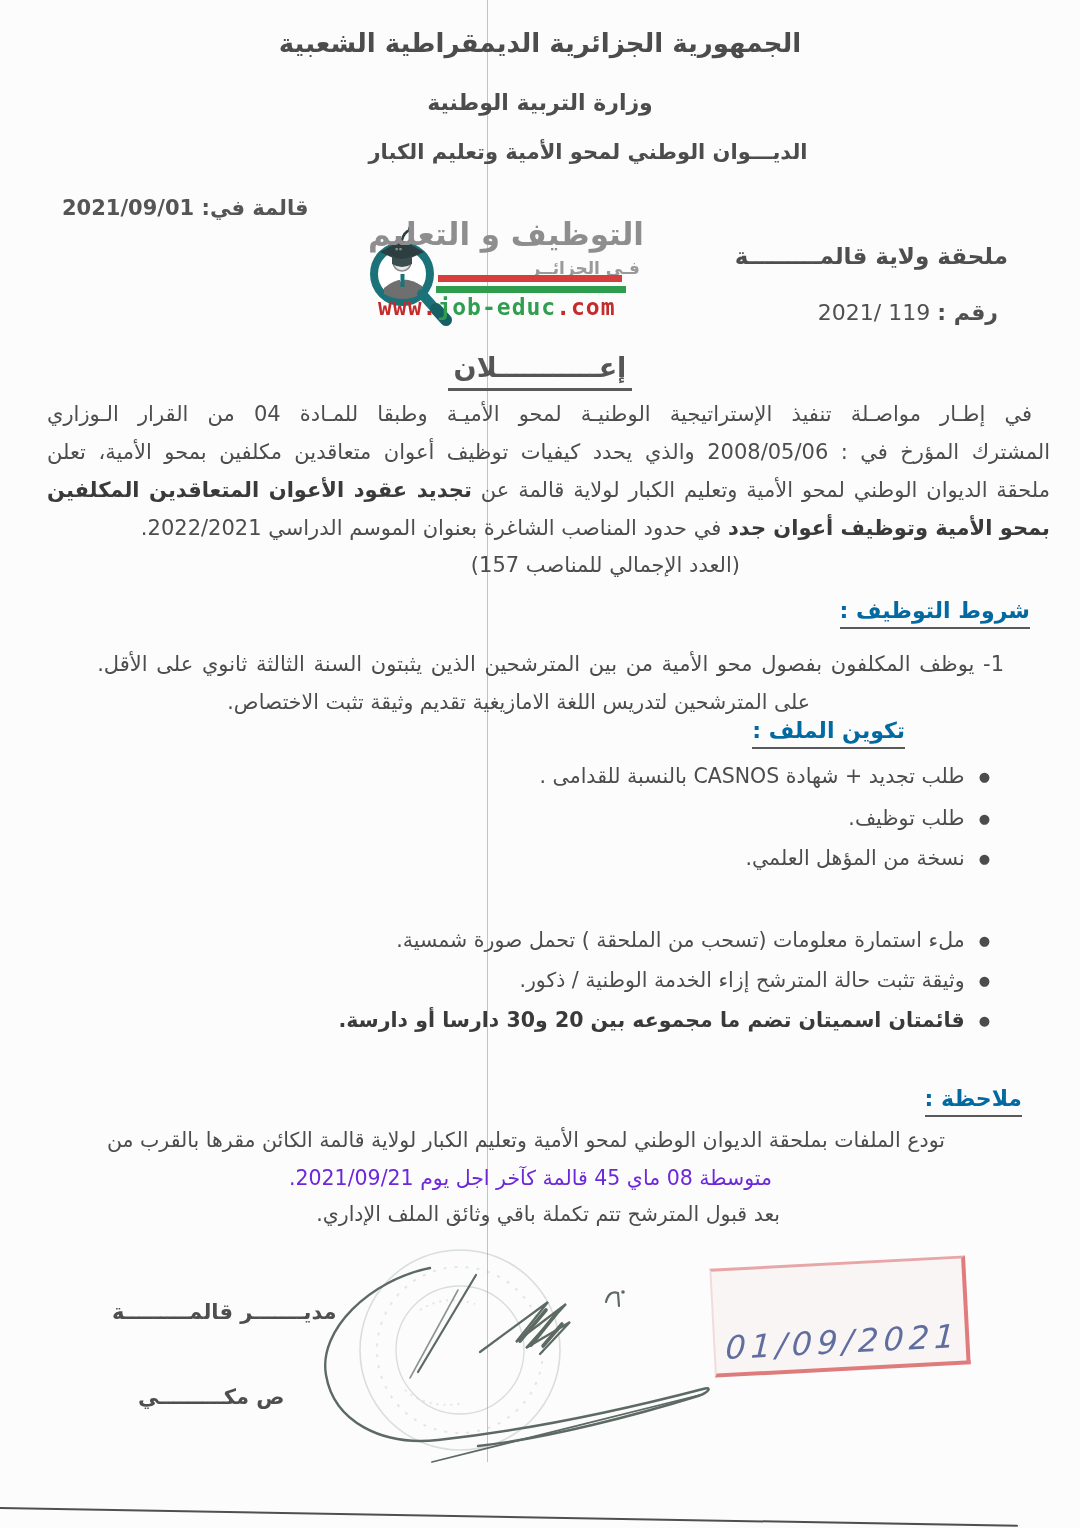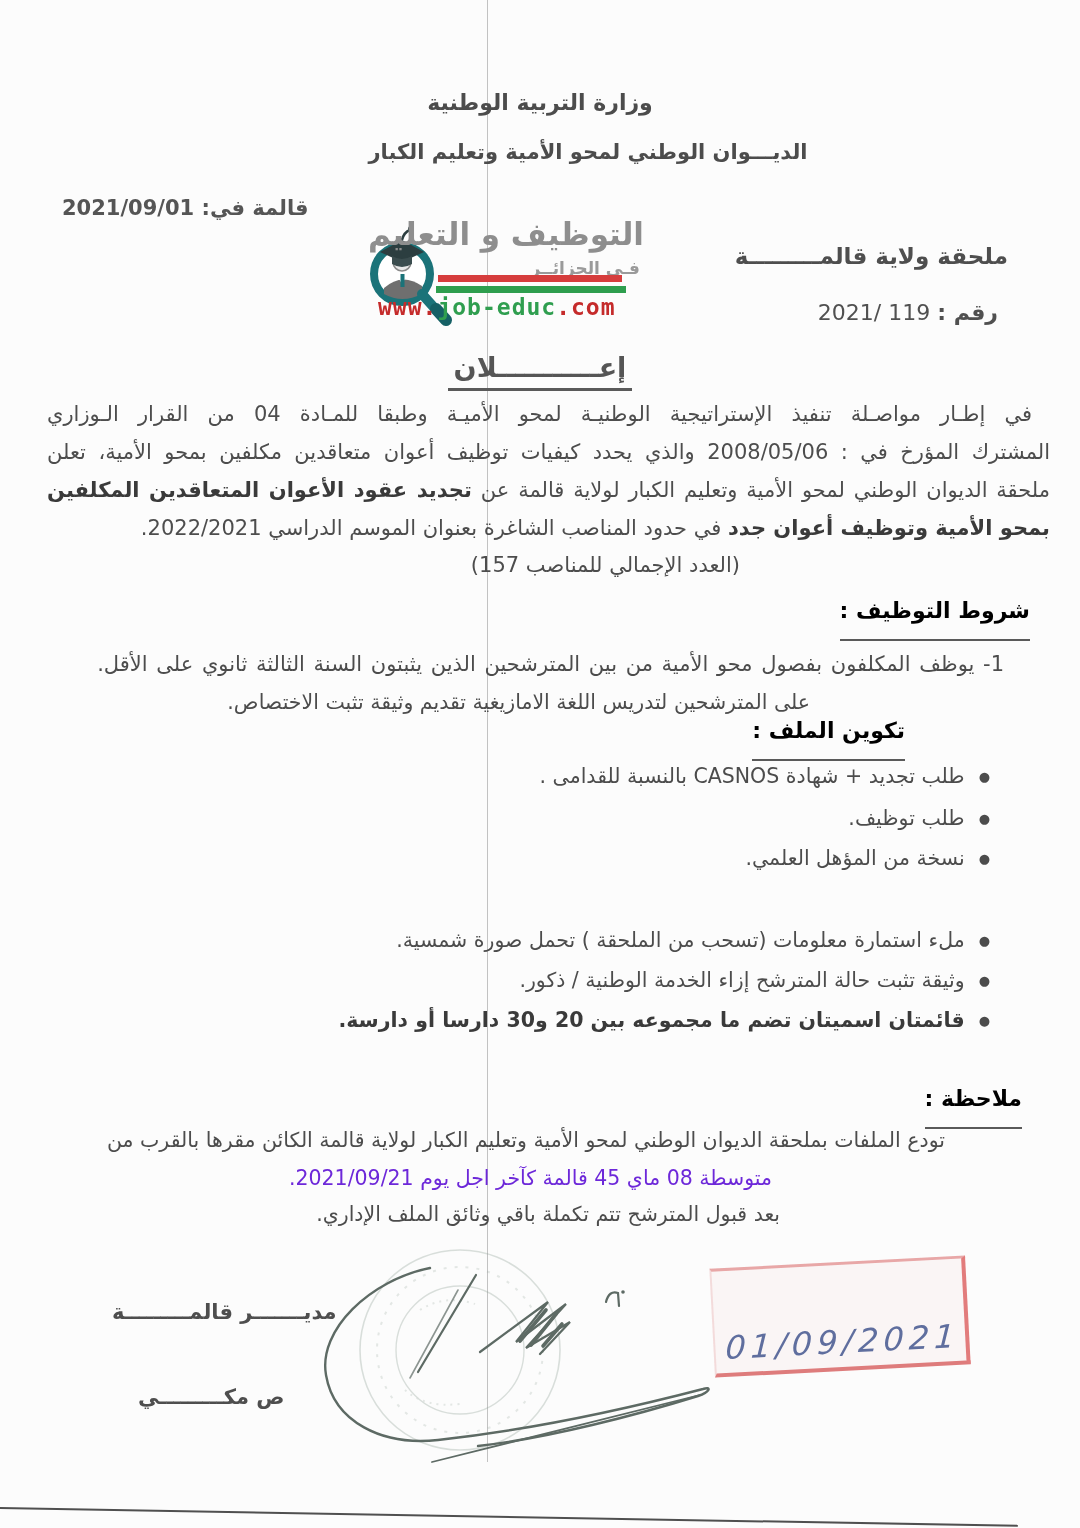--- a/index.html
+++ b/index.html
@@ -11,21 +11,21 @@
   }
   .abs{position:absolute;}
   .rtl{direction:rtl;unicode-bidi:isolate;}
   .nowrap{white-space:nowrap;}
   .b{font-weight:bold;}
   
   .fold{position:absolute;left:487px;top:0;width:1px;height:1462px;background:rgba(125,125,125,0.45);}
   
   .hline{left:0;width:1080px;text-align:center;color:#4c4c4c;}
   
-  .uhead{font-weight:bold;color:#000000;border-bottom:2px solid #5a5a5a;padding-bottom:16px;}
+  .uhead{font-weight:bold;color:#0369a1;border-bottom:2px solid #5a5a5a;padding-bottom:4px;}
   
   .pline{direction:rtl;text-align:justify;text-align-last:justify;font-size:21px;color:#4d4d4d;word-spacing:2px;}
   
   .bullet{direction:rtl;white-space:nowrap;font-size:20.5px;color:#4c4c4c;}
   .bullet::before{content:"●";font-size:13px;margin-left:14px;position:relative;top:-2px;color:#4c4c4c;}
   
   .logo-title{font-weight:bold;color:#8e8e8e;}
   .logo-sub{font-weight:bold;color:#9a9a9a;letter-spacing:2px;}
   .stripe{position:absolute;height:7px;}
   .url{font-family:"DejaVu Sans Mono",monospace;font-weight:bold;font-size:23px;letter-spacing:1px;white-space:nowrap;}
@@ -47,20 +47,21 @@
   
   .edge{position:absolute;left:-4px;top:1507px;width:1022px;height:2px;background:#4f4f4f;transform:rotate(1deg);transform-origin:left center;}
 </style>
 </head>
 <body>
 
 <div class="page">
 
   <div class="fold"></div>
 
+  <div class="abs hline rtl b" style="top:28px;font-size:26px;">الجمهورية الجزائرية الديمقراطية الشعبية</div>
   <div class="abs hline rtl b" style="top:90px;font-size:22px;">وزارة التربية الوطنية</div>
   <div class="abs hline rtl b" style="top:140px;font-size:21px;padding-left:48px;">الديـــوان الوطني لمحو الأمية وتعليم الكبار</div>
 
   <div class="abs rtl b nowrap" style="left:62px;top:196px;font-size:21px;color:#555;">
     <span>قالمة في:</span>
     <span dir="ltr">2021/09/01</span>
   </div>
 
   <div class="abs" style="left:362px;top:206px;width:300px;height:130px;">
     <svg class="abs" style="left:0;top:8px;" width="92" height="112" viewBox="0 0 92 112">

